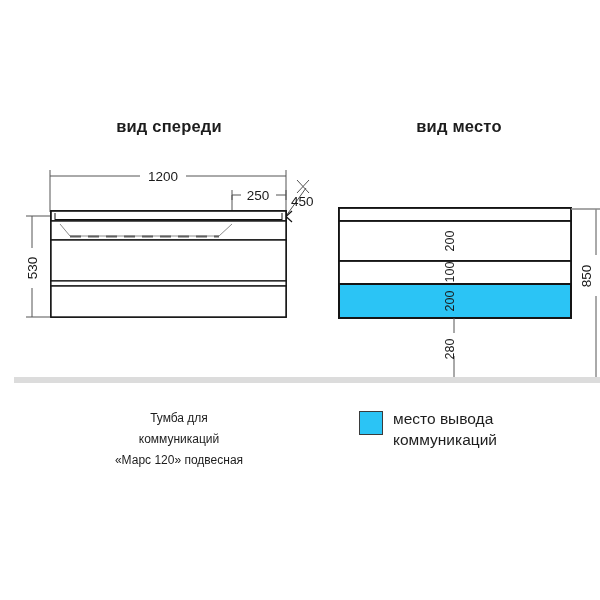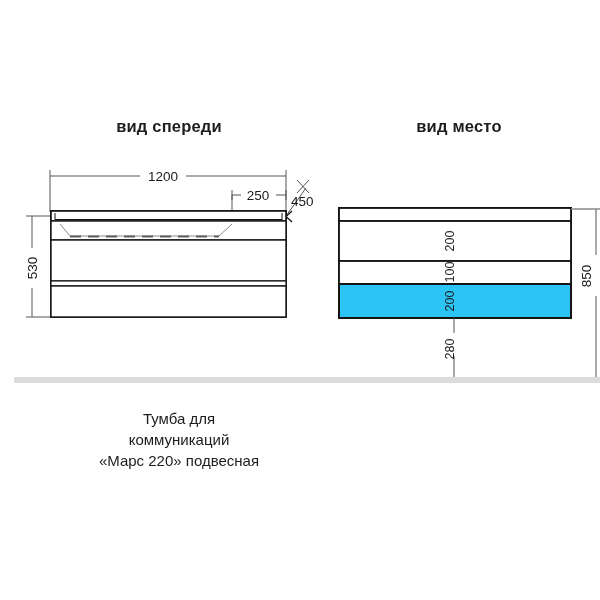--- a/index.html
+++ b/index.html
@@ -53,21 +53,21 @@
     font-size: 12.5px;
     fill: #1a1a1a;
   }
 
   .caption {
     position: absolute;
     left: 40px;
     top: 408px;
     width: 250px;
     text-align: center;
-    font-size: 15px;
+    font-size: 12px;
     line-height: 21px;
     color: #1d1d1d;
   }
   .caption div { white-space: nowrap; }
 
   .legend {
     position: absolute;
     left: 345px;
     top: 408px;
     display: flex;
@@ -194,17 +194,24 @@
         <text class="dim-text" x="577" y="276" text-anchor="middle" transform="rotate(-90 577 276)">850</text>
       </g>
     </g>
   </svg>
 
   <div class="ground-band" style="background: rgb(220, 220, 220);"></div>
 
   <div class="caption">
     <div>Тумба для</div>
     <div>коммуникаций</div>
-    <div>«Марс 220» подвесная</div>
+    <div>«Марс 120» подвесная</div>
   </div>
 
+  <div class="legend">
+    <div class="legend-swatch" style="background: rgb(43, 196, 245);"></div>
+    <div class="legend-label">
+      <div>место вывода</div>
+      <div>коммуникаций</div>
+    </div>
+  </div>
 
 </div>
 
 </body></html>

